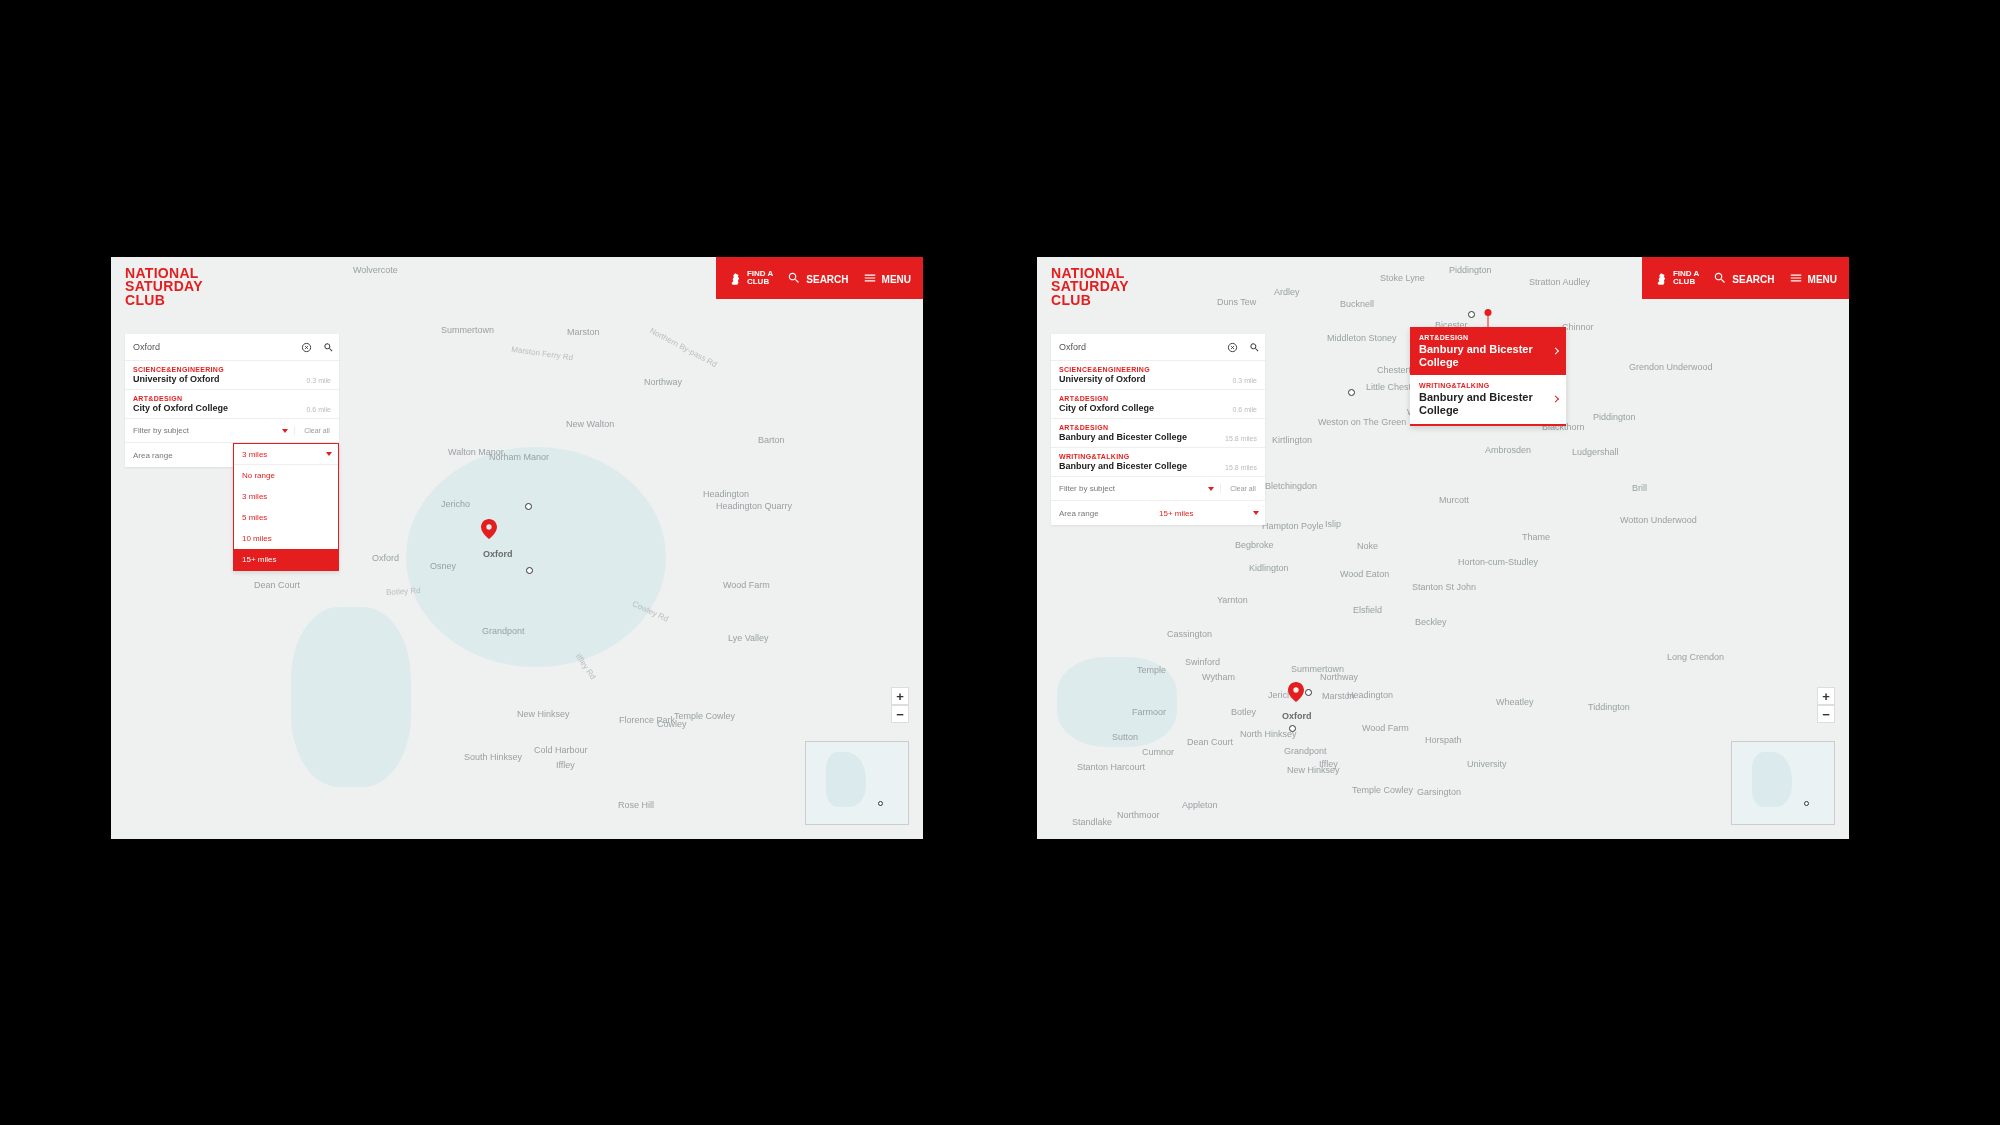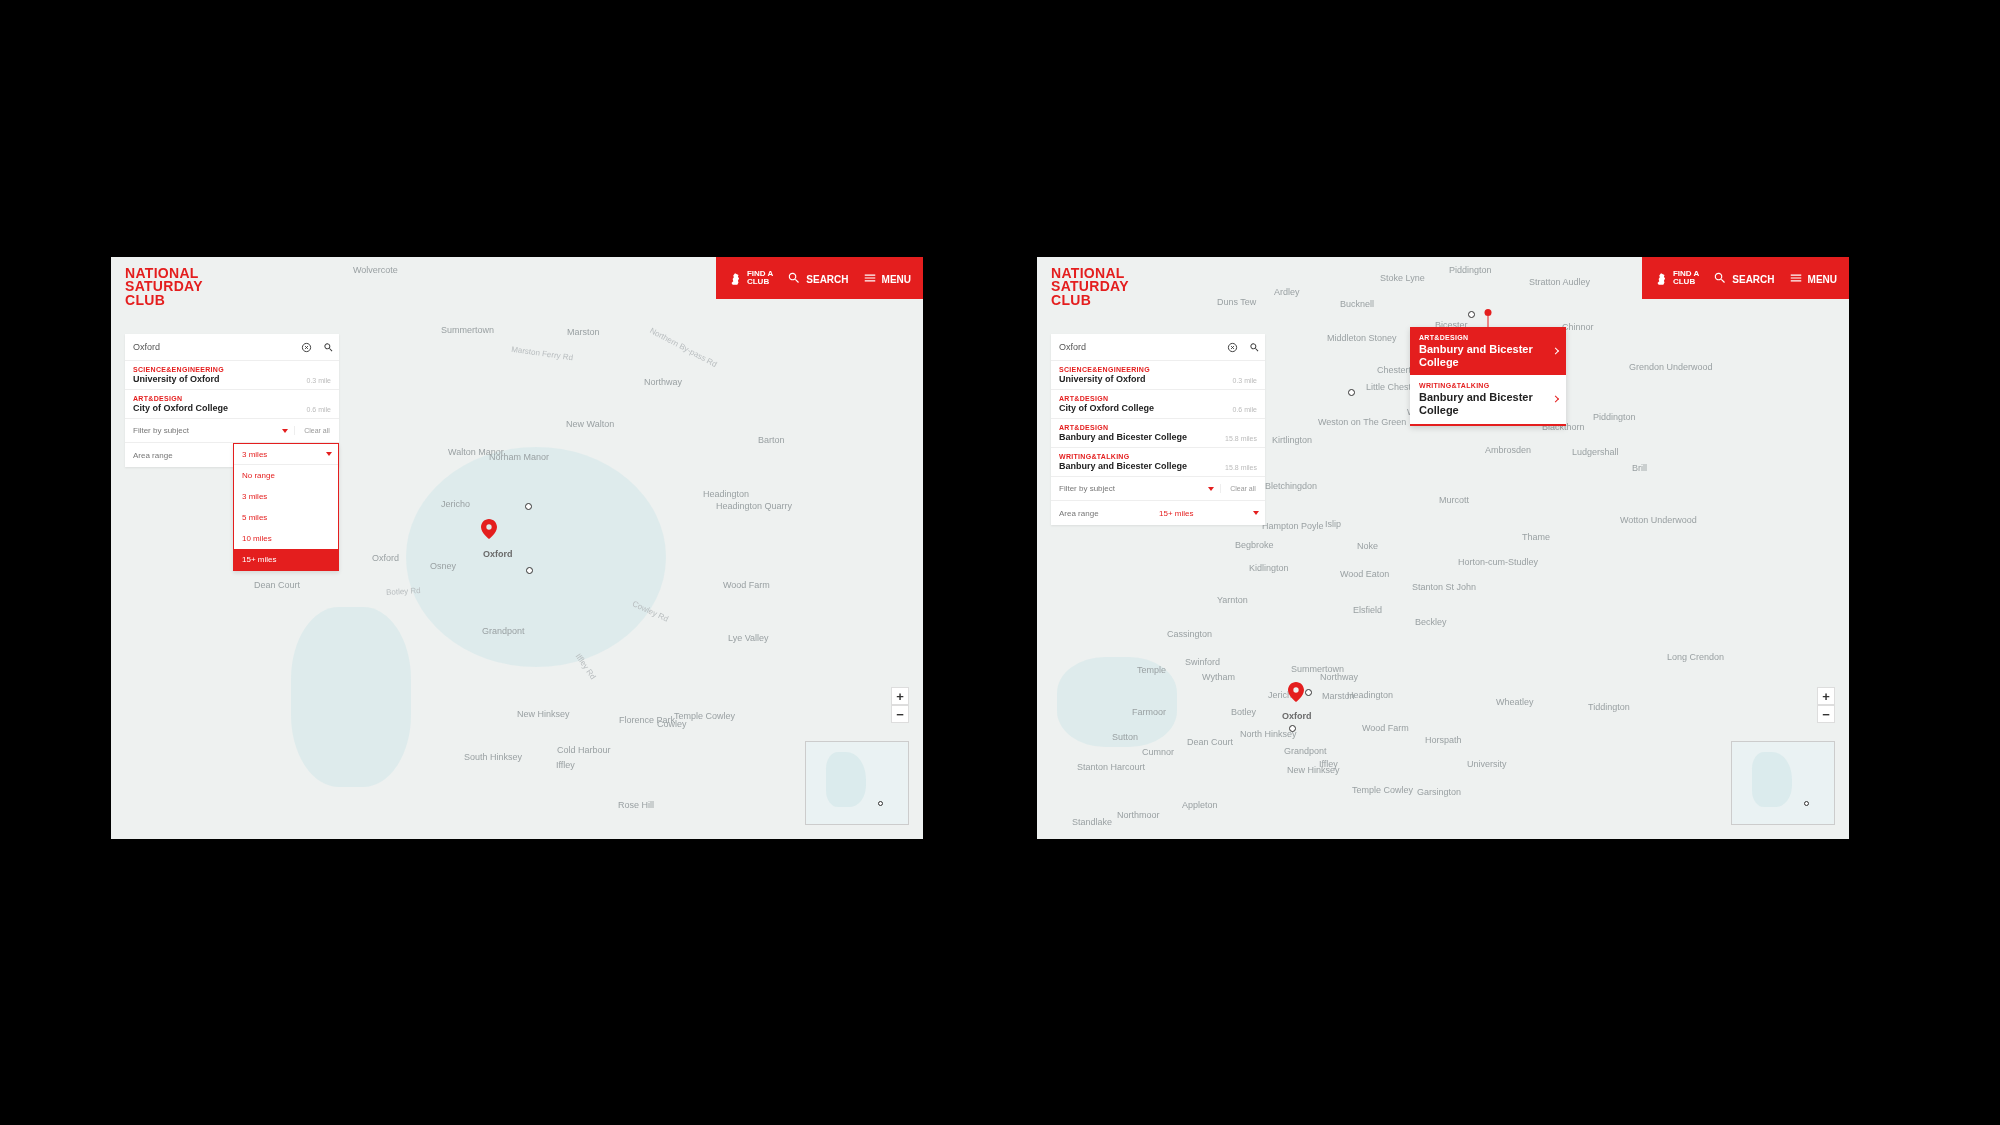--- a/index.html
+++ b/index.html
@@ -76,21 +76,21 @@
     <span class="place" style="left:592px;top:232px">Headington</span>
     <span class="place" style="left:605px;top:244px">Headington Quarry</span>
     <span class="place" style="left:612px;top:323px">Wood Farm</span>
     <span class="place" style="left:617px;top:376px">Lye Valley</span>
     <span class="place" style="left:563px;top:454px">Temple Cowley</span>
     <span class="place" style="left:546px;top:462px">Cowley</span>
     <span class="place" style="left:508px;top:458px">Florence Park</span>
     <span class="place" style="left:445px;top:503px">Iffley</span>
     <span class="place" style="left:507px;top:543px">Rose Hill</span>
     <span class="place" style="left:406px;top:452px">New Hinksey</span>
-    <span class="place" style="left:446px;top:488px">Cold Harbour</span>
+    <span class="place" style="left:423px;top:488px">Cold Harbour</span>
     <span class="place" style="left:353px;top:495px">South Hinksey</span>
     <span class="place" style="left:371px;top:369px">Grandpont</span>
     <span class="place" style="left:319px;top:304px">Osney</span>
     <span class="place" style="left:330px;top:242px">Jericho</span>
     <span class="place" style="left:337px;top:190px">Walton Manor</span>
     <span class="place" style="left:378px;top:195px">Norham Manor</span>
     <span class="place" style="left:261px;top:296px">Oxford</span>
     <span class="place" style="left:143px;top:323px">Dean Court</span>
     <span class="road" style="left:400px;top:92px;transform:rotate(8deg)">Marston Ferry Rd</span>
     <span class="road" style="left:535px;top:86px;transform:rotate(28deg)">Northern By-pass Rd</span>
@@ -204,21 +204,21 @@
     <span class="place" style="left:237px;top:30px">Ardley</span>
     <span class="place" style="left:290px;top:76px">Middleton Stoney</span>
     <span class="place" style="left:340px;top:108px">Chesterton</span>
     <span class="place" style="left:329px;top:125px">Little Chesterton</span>
     <span class="place" style="left:281px;top:160px">Weston on The Green</span>
     <span class="place" style="left:370px;top:150px">Wendlebury</span>
     <span class="place" style="left:448px;top:188px">Ambrosden</span>
     <span class="place" style="left:505px;top:165px">Blackthorn</span>
     <span class="place" style="left:556px;top:155px">Piddington</span>
     <span class="place" style="left:535px;top:190px">Ludgershall</span>
-    <span class="place" style="left:595px;top:206px">Brill</span>
+    <span class="place" style="left:595px;top:226px">Brill</span>
     <span class="place" style="left:402px;top:238px">Murcott</span>
     <span class="place" style="left:421px;top:300px">Horton-cum-Studley</span>
     <span class="place" style="left:375px;top:325px">Stanton St John</span>
     <span class="place" style="left:378px;top:360px">Beckley</span>
     <span class="place" style="left:316px;top:348px">Elsfield</span>
     <span class="place" style="left:303px;top:312px">Wood Eaton</span>
     <span class="place" style="left:320px;top:284px">Noke</span>
     <span class="place" style="left:288px;top:262px">Islip</span>
     <span class="place" style="left:228px;top:224px">Bletchingdon</span>
     <span class="place" style="left:225px;top:264px">Hampton Poyle</span>

